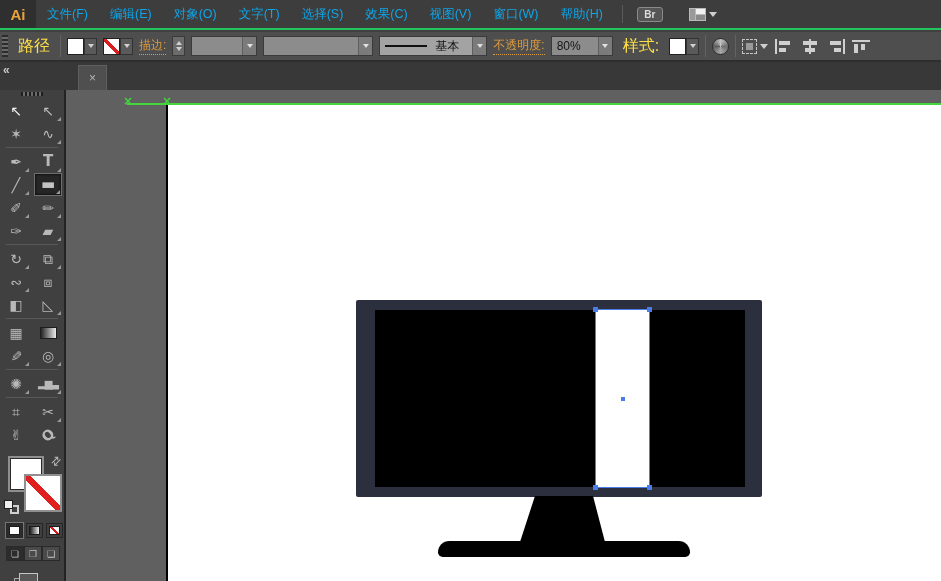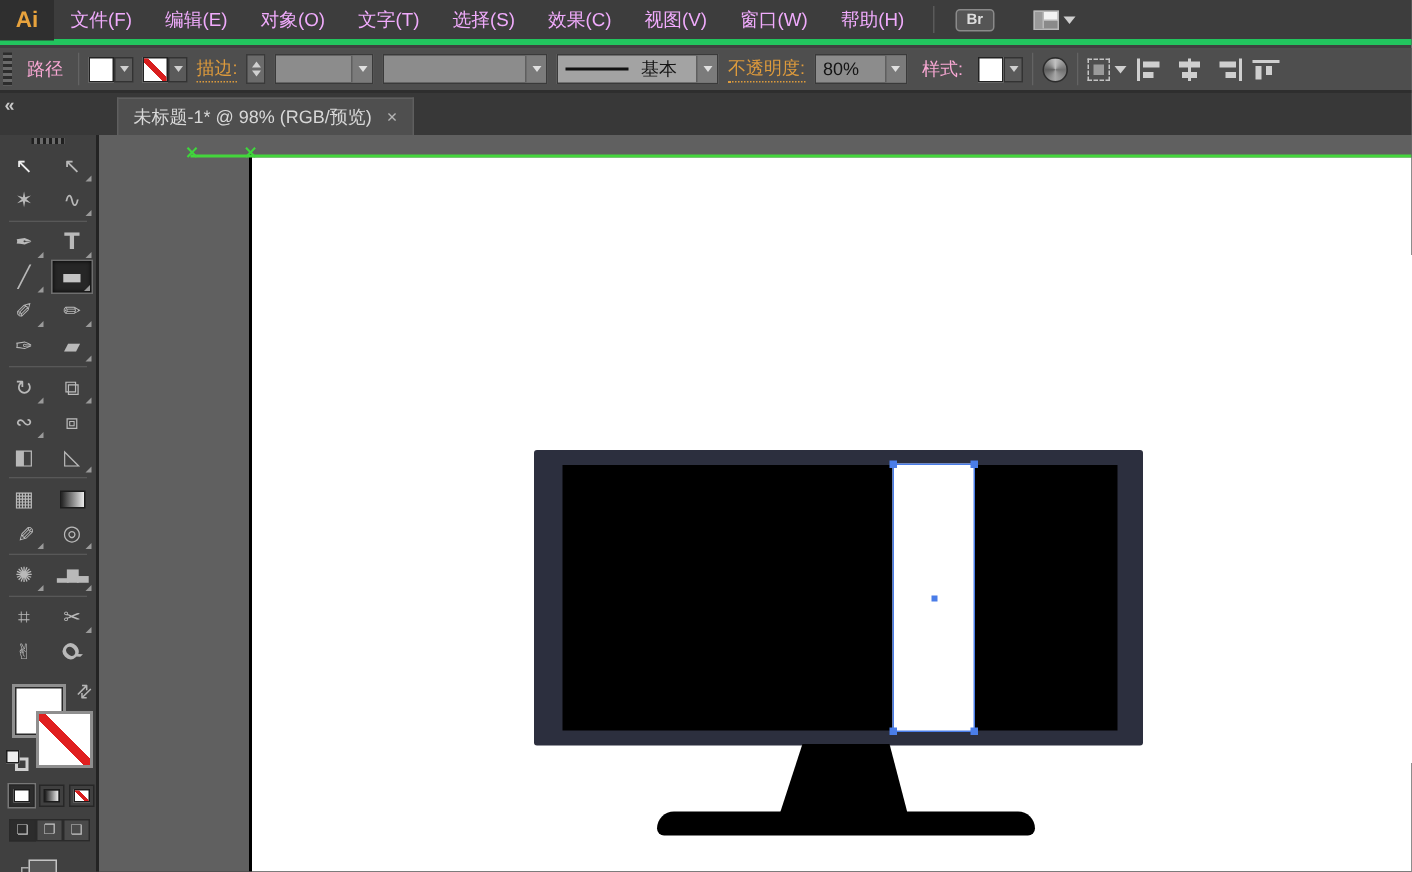--- a/index.html
+++ b/index.html
@@ -1,45 +1,45 @@
 <!DOCTYPE html>
 <html><head>
 <meta charset="utf-8">
 <style>
   * { margin:0; padding:0; box-sizing:border-box; }
   html,body { width:941px; height:581px; overflow:hidden; background:#404040;
               font-family:"Liberation Sans","DejaVu Sans",sans-serif; }
 
   
   .menubar { position:absolute; left:0; top:0; width:941px; height:30px;
-             background:#3d3d3d; border-bottom:4px solid #22c55e;
+             background:#3d3d3d; border-bottom:2px solid #22c55e;
              display:flex; align-items:center; }
   .ai-logo { width:36px; height:28px; background:#2f2f2f; color:#e8a33d;
              font-weight:bold; font-size:15px; display:flex; align-items:center;
              justify-content:center; }
-  .menu-item { color:#f0abfc; font-size:12.5px; padding:0 11px; height:17px;
+  .menu-item { color:#0ea5e9; font-size:12.5px; padding:0 11px; height:17px;
                display:flex; align-items:center; cursor:default; }
   .mb-sep { width:1px; height:18px; background:#5a5a5a; margin:0 8px; }
   .br-btn { width:26px; height:15px; border:1px solid #8a8a8a; border-radius:3px;
             background:#555; color:#ddd; font-size:10px; font-weight:bold;
             display:flex; align-items:center; justify-content:center; margin-left:6px;text-align:right; }
   .ws-btn { display:flex; align-items:center; margin-left:26px; }
   .ws-icon { width:17px; height:13px; border:1px solid #b9b9b9; position:relative; background:#8a8a8a; }
   .ws-icon .cellL { position:absolute; left:0; top:0; width:6px; height:100%; background:#9a9a9a; border-right:1px solid #b9b9b9; }
   .ws-icon .cellTR { position:absolute; right:0; top:0; width:9px; height:6px; background:#f2f2f2; border-bottom:1px solid #b9b9b9; }
   .caret { width:0; height:0; border-left:4px solid transparent; border-right:4px solid transparent;
            border-top:5px solid #cfcfcf; margin-left:3px; }
 
   
   .controlbar { position:absolute; left:0; top:32px; width:941px; height:30px;
                 background:#4e4e4e; border-bottom:2px solid #2e2e2e;
                 display:flex; align-items:center; gap:6px; padding:0 2px; }
   .grip-v { width:6px; height:22px;
             background:repeating-linear-gradient(180deg,#2c2c2c 0 2px,#6a6a6a 2px 4px); }
-  .cb-label { color:#f9a8d4; font-size:12px; padding:0 4px; white-space:nowrap; }
+  .cb-label { color:#fde047; font-size:16px; padding:0 4px; white-space:nowrap; }
   .cb-link { color:#de9b3c; font-size:12px; border-bottom:1px dotted #de9b3c; white-space:nowrap; cursor:pointer; }
   .cb-sep { width:1px; height:22px; background:#3a3a3a; border-right:1px solid #636363; }
   .swatch-group { display:flex; align-items:center; }
   .swatch { width:17px; height:17px; background:#fff; border:1px solid #222; position:relative; }
   .swatch.none::after { content:""; position:absolute; inset:0;
       background:linear-gradient(45deg,transparent 42%,#d81e1e 42%,#d81e1e 58%,transparent 58%); }
   .dd-btn { width:13px; height:17px; background:#5a5a5a; border:1px solid #333;
             display:flex; align-items:center; justify-content:center; }
   .dd-btn::after { content:""; width:0; height:0; border-left:3px solid transparent;
                    border-right:3px solid transparent; border-top:4px solid #d0d0d0; }
@@ -256,21 +256,20 @@
   <div class="al-icon al-t" data-name="align-top-button">
       <span class="bar"></span>
       <span class="r1"></span>
       <span class="r2"></span>
     </div>
 </div>
 
 <div class="tabstrip" data-name="tab-strip">
   <div class="collapse" data-name="collapse-panel-icon">«</div>
   <div class="doc-tab" data-name="document-tab">
-    <span class="title" data-name="document-tab-title">未标题-1* @ 98% (RGB/预览)</span>
     <span class="close" data-name="close-icon">×</span>
   </div>
 </div>
 
 <div class="toolbar" data-name="tools-panel">
   <div class="grip-h" data-name="tools-panel-grip"></div>
   <div class="tools">
     <div class="tool" data-name="selection-tool">
         <span class="tg" data-name="selection-tool-icon">↖</span>
       </div>

